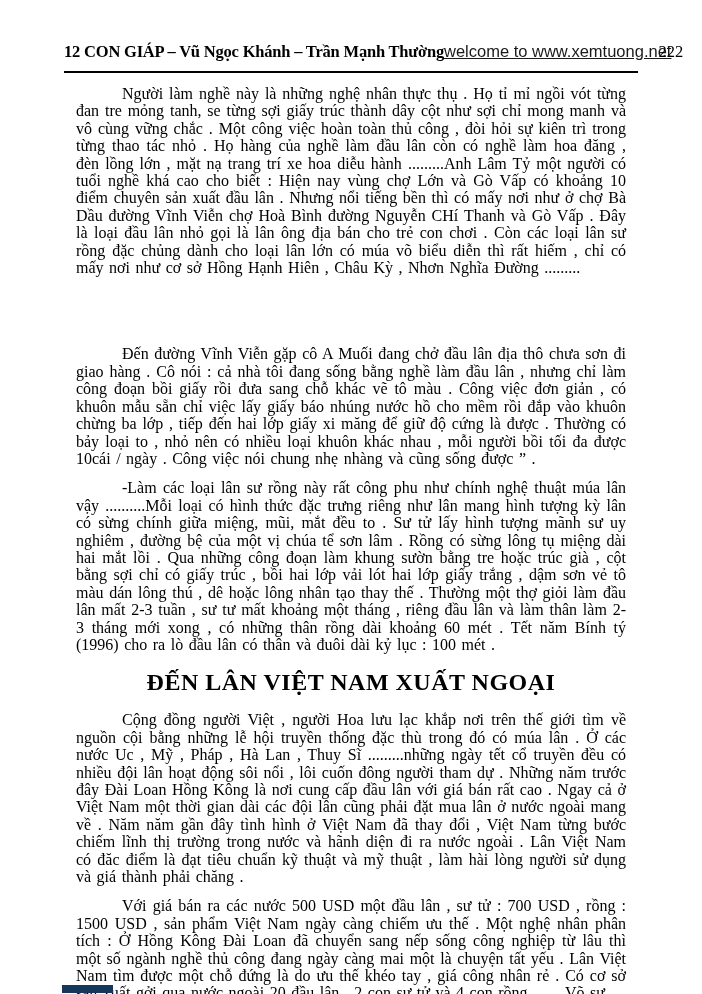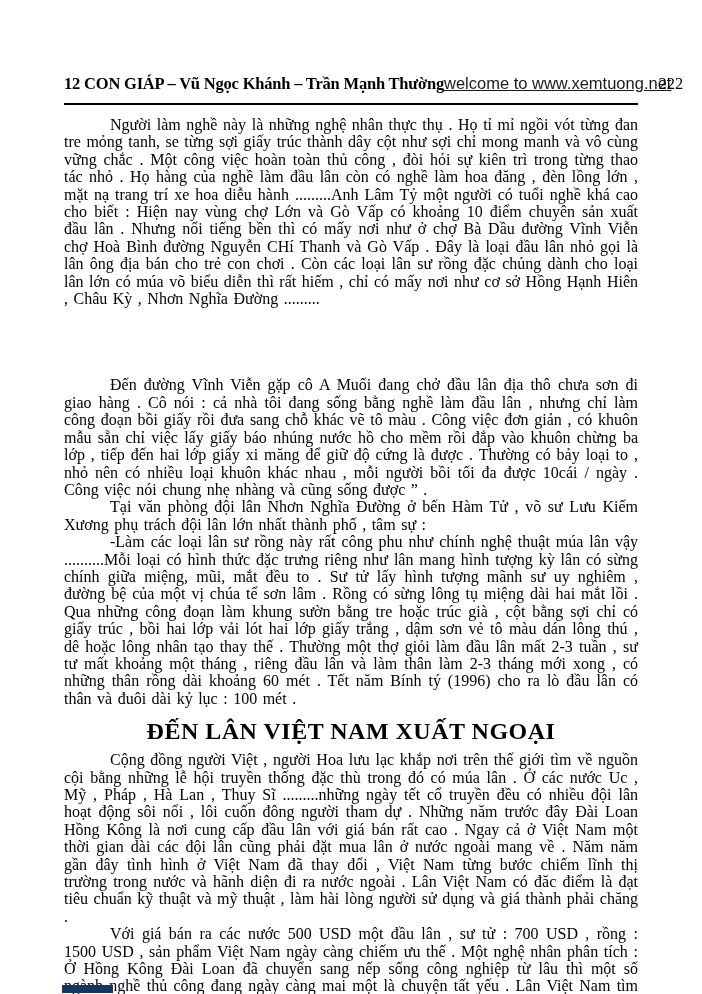--- a/index.html
+++ b/index.html
@@ -17,21 +17,20 @@
     box-sizing: border-box;
     padding: 42px 64px 0 64px;
     font-family: "Liberation Serif", "DejaVu Serif", serif;
     overflow: hidden;
   }
   .page-header {
     display: flex;
     justify-content: space-between;
     align-items: baseline;
     white-space: nowrap;
-    margin-top: 32px;
   }
   .book-title {
     font-weight: bold;
     font-size: 16.5px;
     letter-spacing: -0.2px;
   }
   .header-right {
     display: flex;
     align-items: baseline;
   }
@@ -53,21 +52,21 @@
     border-top: 2px solid #000000;
     margin: 9px 0 0 0;
   }
   .article {
     margin-top: 11px;
     font-size: 16px;
     line-height: 17.4px;
     text-align: justify;
   }
   .article p {
-    margin: 0;
+    margin: 12px;
     text-indent: 46px;
     word-spacing: 1.5px;
   }
   p.para-gap-after {
     margin-bottom: 69px;
   }
   .section-heading {
     margin: 7px 0 3px 0;
     text-align: center;
     font-size: 24px;
@@ -98,21 +97,20 @@
     </span>
   </div>
 
   <hr class="header-divider">
 
   <div class="article">
     <p class="para-gap-after">Người làm nghề này là những nghệ nhân thực thụ . Họ tỉ mỉ ngồi vót từng đan tre mỏng tanh, se từng sợi giấy trúc thành dây cột như sợi chỉ mong manh và vô cùng vững chắc . Một công việc hoàn toàn thủ công , đòi hỏi sự kiên trì trong từng thao tác nhỏ . Họ hàng của nghề làm đầu lân còn có nghề làm hoa đăng , đèn lồng lớn , mặt nạ trang trí xe hoa diễu hành .........Anh Lâm Tỷ một người có tuổi nghề khá cao cho biết : Hiện nay vùng chợ Lớn và Gò Vấp có khoảng 10 điểm chuyên sản xuất đầu lân . Nhưng nổi tiếng bền thì có mấy nơi như ở chợ Bà Dầu đường Vĩnh Viễn chợ Hoà Bình đường Nguyễn CHí Thanh và Gò Vấp . Đây là loại đầu lân nhỏ gọi là lân ông địa bán cho trẻ con chơi . Còn các loại lân sư rồng đặc chủng dành cho loại lân lớn có múa võ biểu diễn thì rất hiếm , chỉ có mấy nơi như cơ sở Hồng Hạnh Hiên , Châu Kỳ , Nhơn Nghĩa Đường .........</p>
 
     <p>Đến đường Vĩnh Viễn gặp cô A Muối đang chở đầu lân địa thô chưa sơn đi giao hàng . Cô nói : cả nhà tôi đang sống bằng nghề làm đầu lân , nhưng chỉ làm công đoạn bồi giấy rồi đưa sang chỗ khác vẽ tô màu . Công việc đơn giản , có khuôn mẫu sẵn chỉ việc lấy giấy báo nhúng nước hồ cho mềm rồi đắp vào khuôn chừng ba lớp , tiếp đến hai lớp giấy xi măng để giữ độ cứng là được . Thường có bảy loại to , nhỏ nên có nhiều loại khuôn khác nhau , mỗi người bồi tối đa được 10cái / ngày . Công việc nói chung nhẹ nhàng và cũng sống được ” .</p>
 
-    <p>Tại văn phòng đội lân Nhơn Nghĩa Đường ở bến Hàm Tử , võ sư  Lưu Kiếm Xương phụ trách đội lân lớn nhất thành phố , tâm sự :</p>
 
     <p>-Làm các loại lân sư rồng này rất công phu như chính nghệ thuật múa lân vậy ..........Mỗi loại có hình thức đặc trưng riêng như lân mang hình tượng kỳ lân có sừng chính giữa miệng, mũi, mắt đều to . Sư tử lấy hình tượng mãnh sư uy nghiêm , đường bệ của một vị chúa tể sơn lâm . Rồng có sừng lông tụ miệng dài hai mắt lồi . Qua những công đoạn làm khung sườn bằng tre hoặc trúc già , cột bằng sợi chỉ có giấy trúc , bồi hai lớp vải lót hai lớp giấy trắng , dậm sơn vẻ tô màu dán lông thú , dê hoặc lông nhân tạo thay thế . Thường một thợ giỏi làm đầu lân mất 2-3 tuần , sư tư mất khoảng một tháng , riêng đầu lân và làm thân làm 2-3 tháng mới xong , có những thân rồng dài khoảng 60 mét . Tết năm Bính tý (1996)  cho ra lò đầu lân có thân và đuôi dài  kỷ lục : 100 mét .</p>
 
     <h1 class="section-heading">ĐẾN LÂN VIỆT NAM XUẤT NGOẠI</h1>
 
     <p>Cộng đồng người Việt , người Hoa lưu lạc khắp nơi trên thế giới tìm về nguồn cội bằng những lễ hội truyền thống đặc thù trong đó có múa lân . Ở các nước Uc , Mỹ , Pháp , Hà Lan , Thuy Sĩ .........những ngày tết cổ truyền đều có nhiều đội lân hoạt động sôi nổi , lôi cuốn đông người tham dự . Những năm trước đây Đài Loan Hồng Kông là nơi cung cấp đầu lân với giá bán rất cao . Ngay cả ở Việt Nam một thời gian dài các đội lân cũng phải đặt mua lân ở nước ngoài mang về . Năm năm gần đây tình hình ở Việt Nam đã thay đổi , Việt Nam từng bước chiếm lĩnh thị trường trong nước và hãnh diện đi ra nước ngoài . Lân Việt Nam có đăc điểm là đạt tiêu chuẩn kỹ thuật và mỹ thuật , làm hài lòng người sử dụng và giá thành phải chăng .</p>
 
     <p>Với giá bán ra các nước 500 USD một đầu lân , sư tử : 700 USD , rồng : 1500 USD , sản phẩm Việt Nam ngày càng chiếm ưu thế . Một nghệ nhân phân tích : Ở Hồng Kông Đài Loan đã chuyển sang nếp sống công nghiệp từ lâu thì một số ngành nghề thủ công đang ngày càng mai một là chuyện tất yếu . Lân Việt Nam tìm được một chỗ đứng là  do ưu thế khéo tay , giá công nhân rẻ . Có cơ sở sản xuất gởi qua nước ngoài 20 đầu lân , 2 con sư tử và 4 con rồng ........Võ sư</p>
   </div>
 

